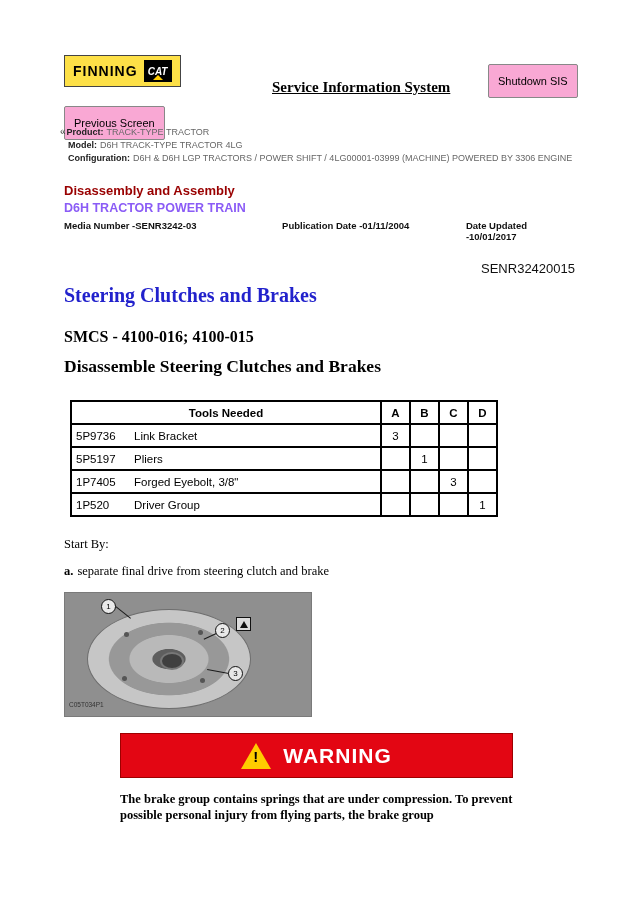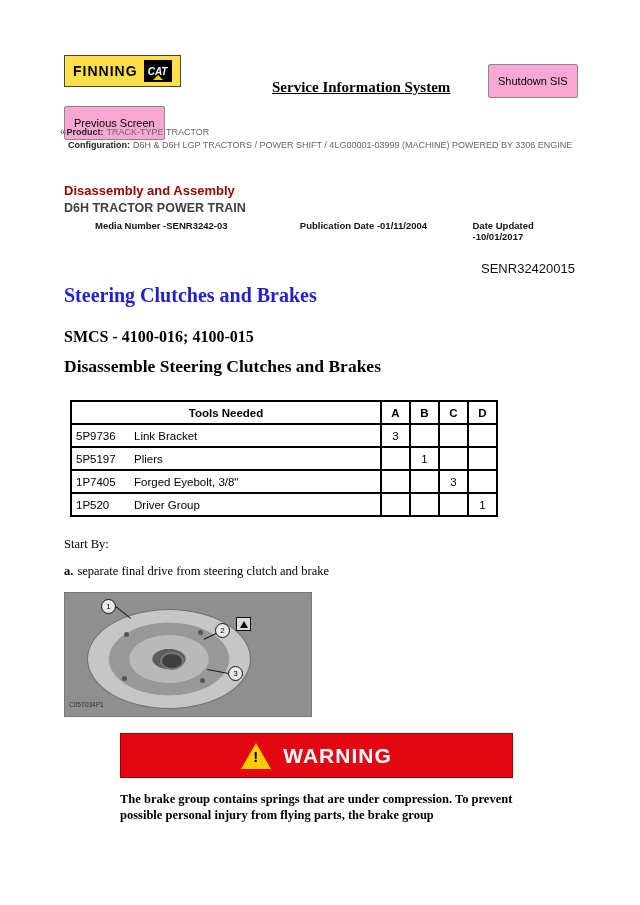--- a/index.html
+++ b/index.html
@@ -33,24 +33,24 @@
     font-size:9px;line-height:13px;color:#666;}
   .prod-line{white-space:nowrap;}
   .prod-label{color:#222;font-weight:bold;margin-right:3px;}
   .marker{color:#444;margin-right:1px;font-size:10px;}
   .indent{padding-left:8px;}
 
   
   .da-title{left:64px;top:183px;font-family:"Liberation Sans",sans-serif;
     font-weight:bold;font-size:13px;color:#990000;}
   .da-sub{left:64px;top:201px;font-family:"Liberation Sans",sans-serif;
-    font-weight:bold;font-size:12.5px;color:#404040;}
+    font-weight:bold;font-size:12.5px;color:#8b5cf6;}
   .media-row{left:64px;top:220px;width:511px;display:flex;
     font-family:"Liberation Sans",sans-serif;font-weight:bold;font-size:9.5px;color:#111;}
-  .media-row .m1{width:229px;margin-left:31px;}
+  .media-row .m1{width:229px;}
   .media-row .m2{width:193px;}
   .doc-code{left:0;top:261px;width:575px;text-align:right;
     font-family:"Liberation Sans",sans-serif;font-size:13px;color:#111;}
 
   .h1-blue{left:64px;top:284px;font-size:20px;font-weight:bold;color:#2222cc;}
   .smcs{left:64px;top:328px;font-size:16px;font-weight:bold;color:#000;}
   .h2-black{left:64px;top:356px;font-size:17.5px;font-weight:bold;color:#000;}
 
   
   .tools{left:70px;top:400px;border-collapse:collapse;
@@ -113,20 +113,23 @@
 <div class="abs sis-title">Service Information System</div>
 
 <button class="abs btn shutdown-btn">Shutdown SIS</button>
 <button class="abs btn previous-btn">Previous Screen</button>
 
 <div class="abs prod-block">
   <div class="prod-line">
     <span class="marker">«</span><span class="prod-label">Product:</span><span>TRACK-TYPE TRACTOR</span>
   </div>
   <div class="prod-line indent">
+    <span class="prod-label">Model:</span><span>D6H TRACK-TYPE TRACTOR 4LG</span>
+  </div>
+  <div class="prod-line indent">
     <span class="prod-label">Configuration:</span><span>D6H &amp; D6H LGP TRACTORS / POWER SHIFT / 4LG00001-03999 (MACHINE) POWERED BY 3306 ENGINE</span>
   </div>
 </div>
 
 <div class="abs da-title">Disassembly and Assembly</div>
 <div class="abs da-sub">D6H TRACTOR POWER TRAIN</div>
 
 <div class="abs media-row">
   <span class="m1">Media Number -SENR3242-03</span>
   <span class="m2">Publication Date -01/11/2004</span>

